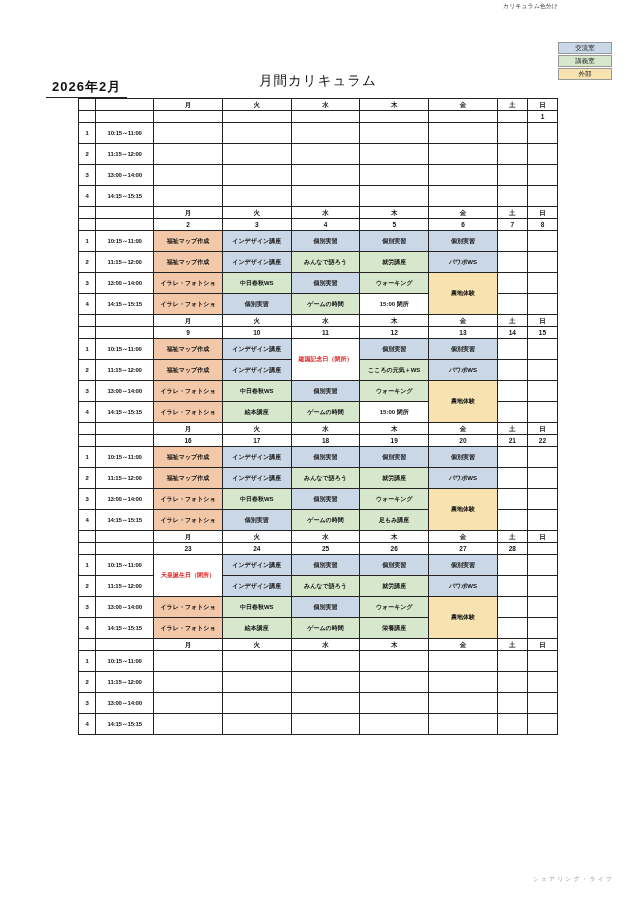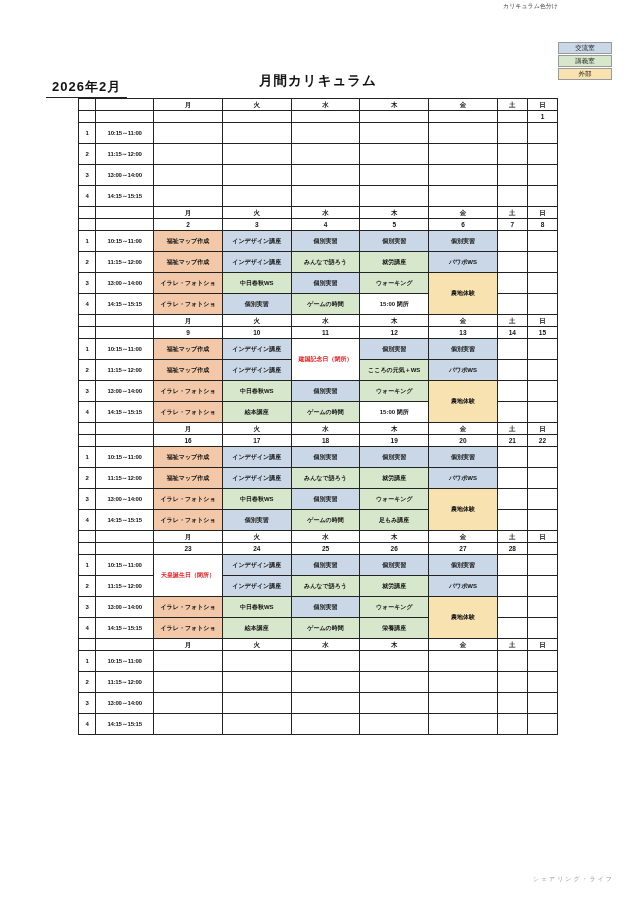--- a/index.html
+++ b/index.html
@@ -18,21 +18,21 @@
   .legend-row{display:flex;align-items:center;justify-content:flex-end;margin-bottom:1px;}
   .legend-title{position:absolute;right:78px;top:2px;font-size:6px;color:#444;white-space:nowrap;}
   .legend-box{
     width:52px;height:10px;line-height:10px;text-align:center;
     border:1px solid #999;font-size:6.5px;color:#222;
   }
 
   
   .doc-title{
     position:absolute;left:0;right:0;top:72px;text-align:center;
-    font-size:13.5px;font-weight:bold;letter-spacing:1px;
+    font-size:13.5px;font-weight:normal;letter-spacing:1px;
   }
   .month-label{
     position:absolute;left:46px;top:78px;
     font-size:13px;font-weight:bold;
     border-bottom:1.2px solid #222;padding:0 6px 1px 6px;
     letter-spacing:1px;
   }
   .brand{
     position:absolute;right:22px;bottom:16px;font-size:6px;color:#999;letter-spacing:2px;
   }

